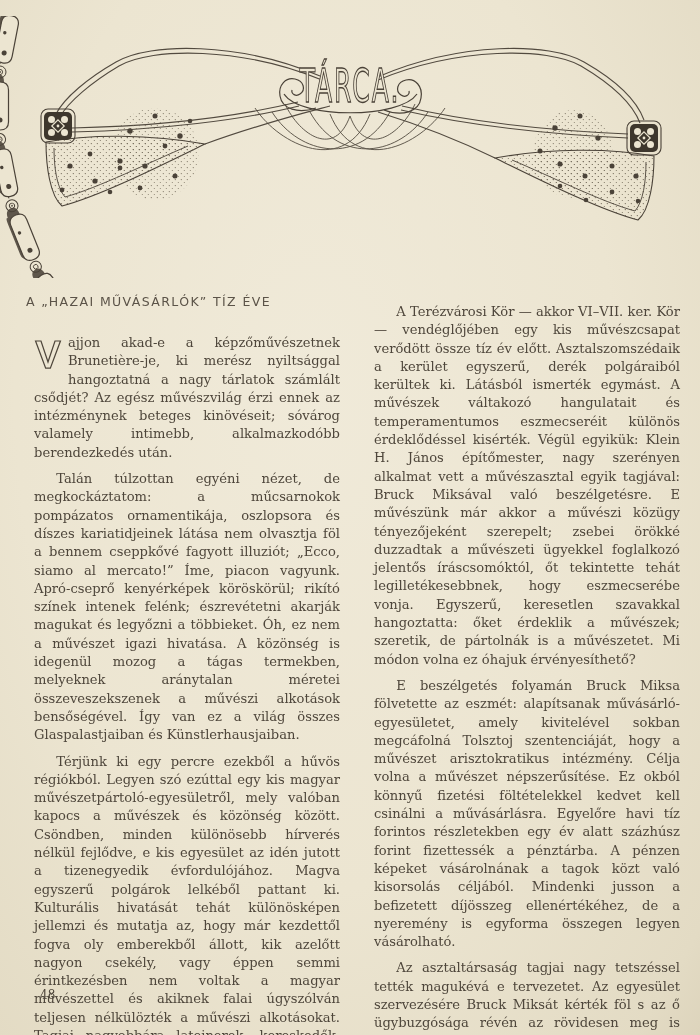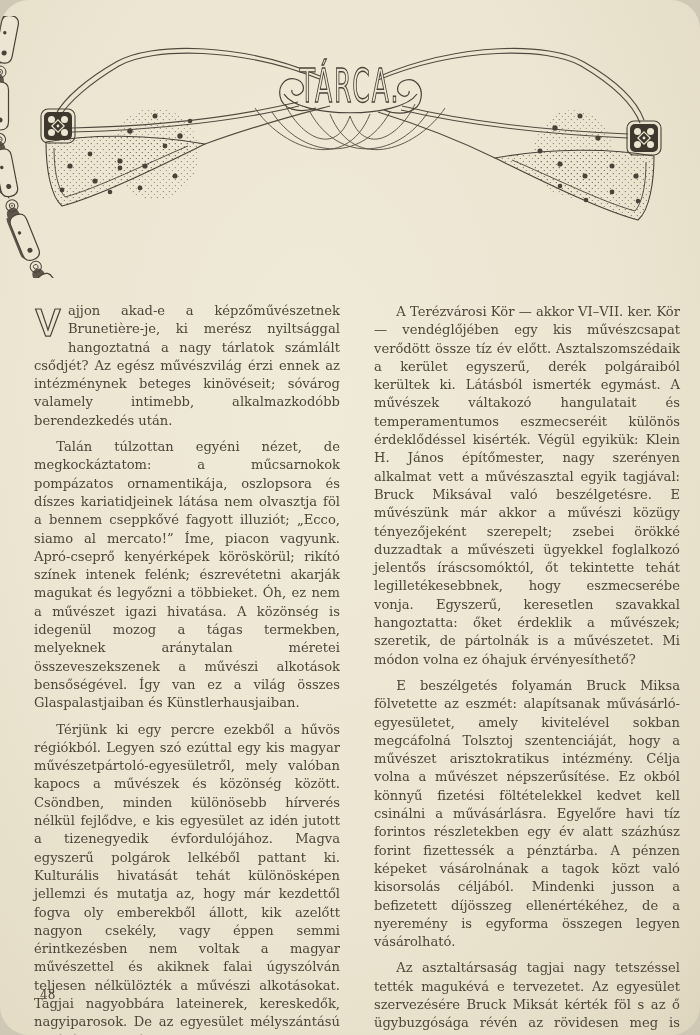--- a/index.html
+++ b/index.html
@@ -1,20 +1,19 @@
 <!DOCTYPE html>
 <html><head>
 <meta charset="utf-8">
 <style>
   html,body{margin:0;padding:0;background:#cfc8b4;}
   .page{
     position:relative;width:700px;height:1035px;overflow:hidden;
     background:radial-gradient(ellipse at 45% 38%, #f0ead9 0%, #ece5d1 55%, #e3dbc4 92%, #ddd4bc 100%);
     font-family:"DejaVu Serif", serif;
-    border-radius:29px;
   }
   .ornament{position:absolute;top:16px;left:0;}
   .col{position:absolute;width:322px;}
   .col-left{left:26px;top:294px;}
   .col-right{left:366px;top:295px;height:742px;overflow:hidden;}
   .article-heading{
     font-family:"DejaVu Sans", sans-serif;
     font-size:12.5px;letter-spacing:1.4px;font-weight:normal;
     color:#5b5348;margin:0 0 25px 0;white-space:nowrap;
   }
@@ -173,20 +172,21 @@
 
     <g transform="translate(350,86)">
       <text transform="scale(0.66,1.2)" text-anchor="middle" y="0" font-family="DejaVu Sans, sans-serif" font-size="38" letter-spacing="3" fill="#ece5d1" stroke="#4a4238" stroke-width="1.15">TÁRCA.</text>
     </g>
 
     <use href="#sq" transform="translate(44,96)"></use>
     <use href="#sq" transform="translate(630,108)"></use>
   </svg>
 
   <div class="col col-left">
+    <h2 class="article-heading">A „HAZAI MŰVÁSÁRLÓK” TÍZ ÉVE</h2>
     <div class="body-text">
       <p class="first"><svg class="dropcap" width="28" height="36" viewBox="0 0 36 40">
             <path d="M2,2 L15,37 L21,37 L34,2 L27,2 L18,29 L9,2 Z" fill="none" stroke="#4e463b" stroke-width="1.6"></path>
           </svg><span>ajjon akad-e a képzőművészetnek Brunetière-je, ki merész nyiltsággal hangoztatná a nagy tárlatok számlált csődjét? Az egész művészvilág érzi ennek az intézménynek beteges kinövéseit; sóvárog valamely intimebb, alkalmazkodóbb berendezkedés után.</span></p>
       <p>Talán túlzottan egyéni nézet, de megkockáztatom: a műcsarnokok pompázatos ornamentikája, oszlopsora és díszes kariatidjeinek látása nem olvasztja föl a bennem cseppkővé fagyott illuziót; „Ecco, siamo al mercato!” Íme, piacon vagyunk. Apró-cseprő kenyérképek köröskörül; rikító színek intenek felénk; észrevétetni akarják magukat és legyőzni a többieket. Óh, ez nem a művészet igazi hivatása. A közönség is idegenül mozog a tágas termekben, melyeknek aránytalan méretei összeveszekszenek a művészi alkotások bensőségével. Így van ez a világ összes Glaspalastjaiban és Künstlerhausjaiban.</p>
       <p>Térjünk ki egy percre ezekből a hűvös régiókból. Legyen szó ezúttal egy kis magyar művészetpártoló-egyesületről, mely valóban kapocs a művészek és közönség között. Csöndben, minden különösebb hírverés nélkül fejlődve, e kis egyesület az idén jutott a tizenegyedik évfordulójához. Magva egyszerű polgárok lelkéből pattant ki. Kulturális hivatását tehát különösképen jellemzi és mutatja az, hogy már kezdettől fogva oly emberekből állott, kik azelőtt nagyon csekély, vagy éppen semmi érintkezésben nem voltak a magyar művészettel és akiknek falai úgyszólván teljesen nélkülözték a művészi alkotásokat. Tagjai nagyobbára lateinerek, kereskedők, nagyiparosok. De az egyesület mélyszántású hatását bizonyítja az is, hogy a nyujtott előnyök sok esetben nem elégítették ki néhány tag igényeit s kiléptek a kötelékből, mert immár nagyobb művekre áhítoztak. Hiszen lépten-nyomon találkozunk kiállításaink vevői közt oly nevekkel, kik kevéssel előbb ennek az egyesületnek tagjaiként szerepeltek.</p>
     </div>
   </div>
 
   <div class="col col-right">

